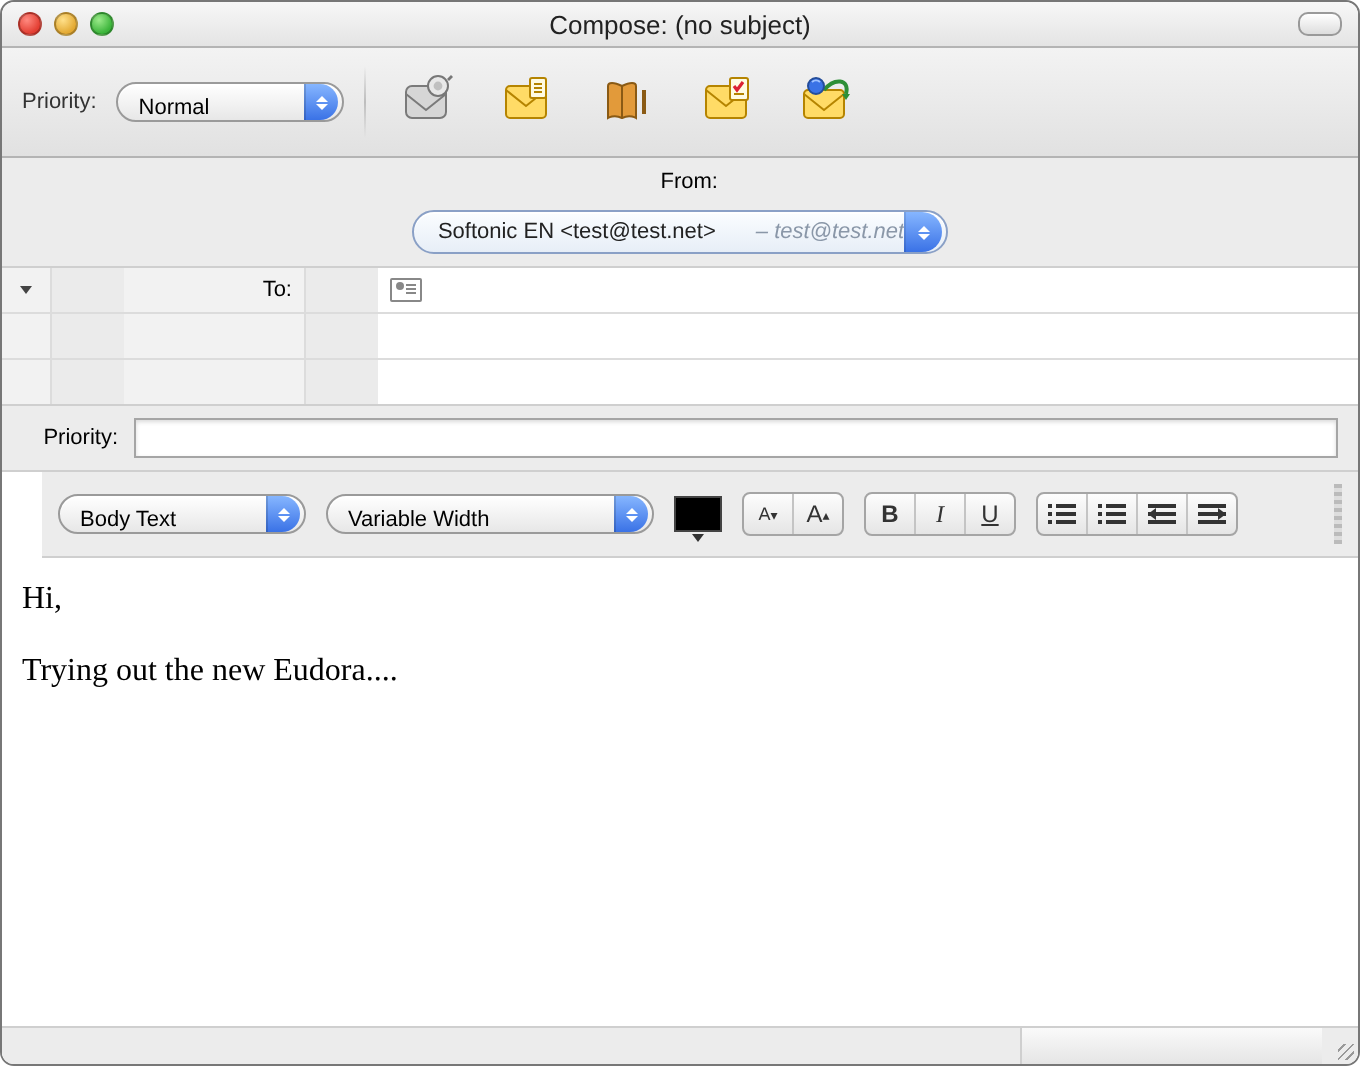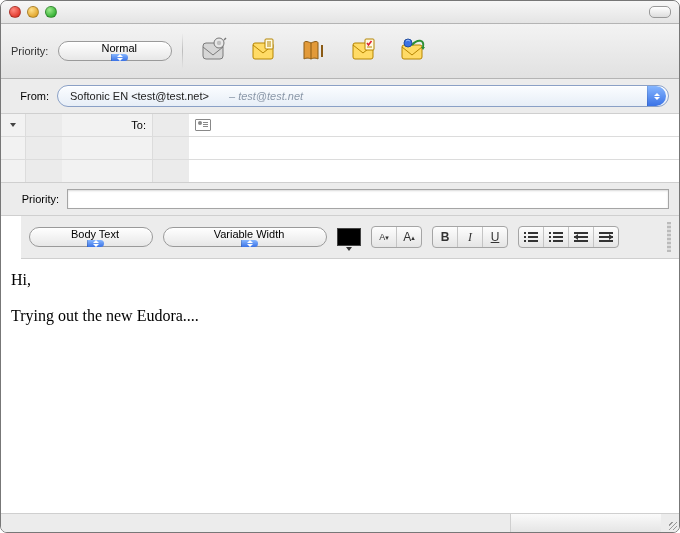--- a/index.html
+++ b/index.html
@@ -61,30 +61,29 @@
     background: linear-gradient(to bottom, #f3f3f3 0%, #e1e1e1 100%);
     border-bottom: 1px solid #b4b4b4;
     display: flex;
     align-items: center;
     padding: 4px 10px;
     gap: 10px;
   }
   .label { color: #333; }
   .popup {
     display: inline-flex;
-    align-items: center;
+    align-items: flex-end;
     background: linear-gradient(to bottom, #ffffff, #e7e7e7);
     border: 1px solid #9a9a9a;
     border-radius: 10px;
     height: 18px;
     padding: 0 2px 0 10px;
     min-width: 100px;
     box-shadow: inset 0 1px 0 #fff;
     white-space: nowrap;
-    flex-direction: column;
   }
   .popup .popup-text { flex: 1; font-size: 11px; }
   .popup .endcap {
     width: 16px; height: 18px;
     border-left: 1px solid rgba(0,0,0,0.15);
     background: linear-gradient(to bottom, #86b6ff, #3a72e6);
     border-top-right-radius: 9px;
     border-bottom-right-radius: 9px;
     display: flex; flex-direction: column;
     align-items: center; justify-content: center;
@@ -110,20 +109,21 @@
   .tool-icon svg { width: 32px; height: 32px; }
 
   
   .from-row {
     display: flex;
     align-items: center;
     padding: 6px 10px;
     background: #ececec;
     border-bottom: 1px solid #cfcfcf;
     gap: 8px;
+    flex-direction: column;
   }
   .from-row .from-label { width: 38px; text-align: right; }
   .from-popup {
     flex: 1;
     display: flex;
     align-items: center;
     background: linear-gradient(to bottom, #fbfdff, #e7eef7);
     border: 1px solid #8aa0c6;
     border-radius: 12px;
     height: 20px;
@@ -355,20 +355,21 @@
 <body>
 
 <div class="window">
 
   <div class="titlebar">
     <div class="traffic-lights">
       <div class="tl red"></div>
       <div class="tl yellow"></div>
       <div class="tl green"></div>
     </div>
+    <div class="title">Compose: (no subject)</div>
     <div class="pill"></div>
   </div>
 
   <div class="toolbar">
     <span class="label">Priority:</span>
     <div class="popup">
       <span class="popup-text">Normal</span>
       <span class="endcap">
         <span class="tri-up"></span>
           <span class="tri-down"></span>

